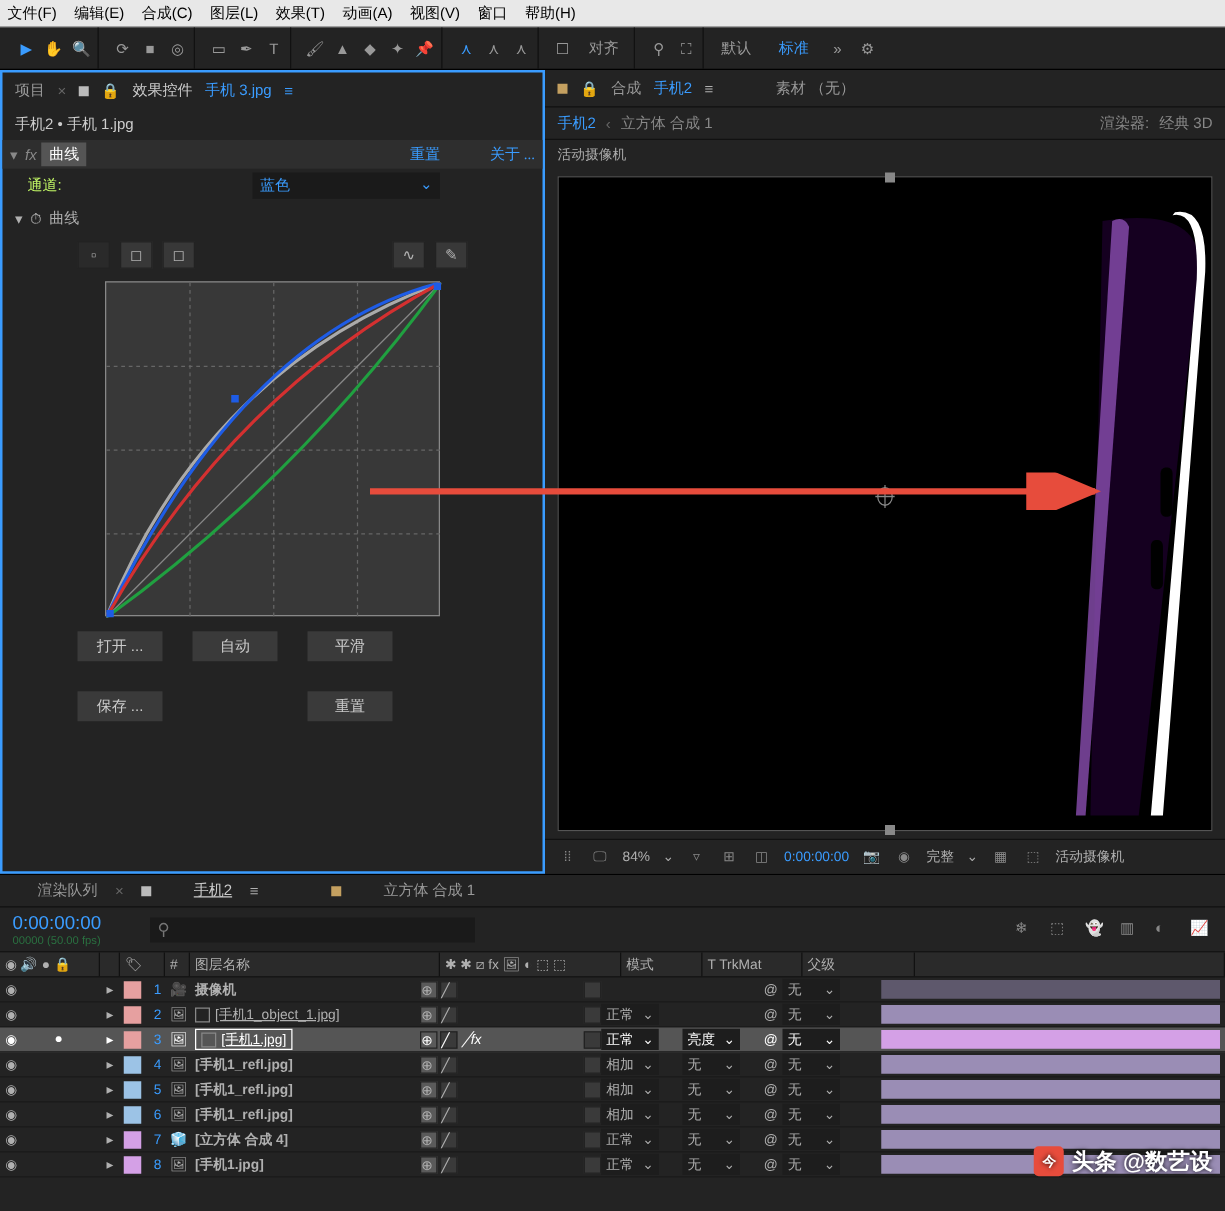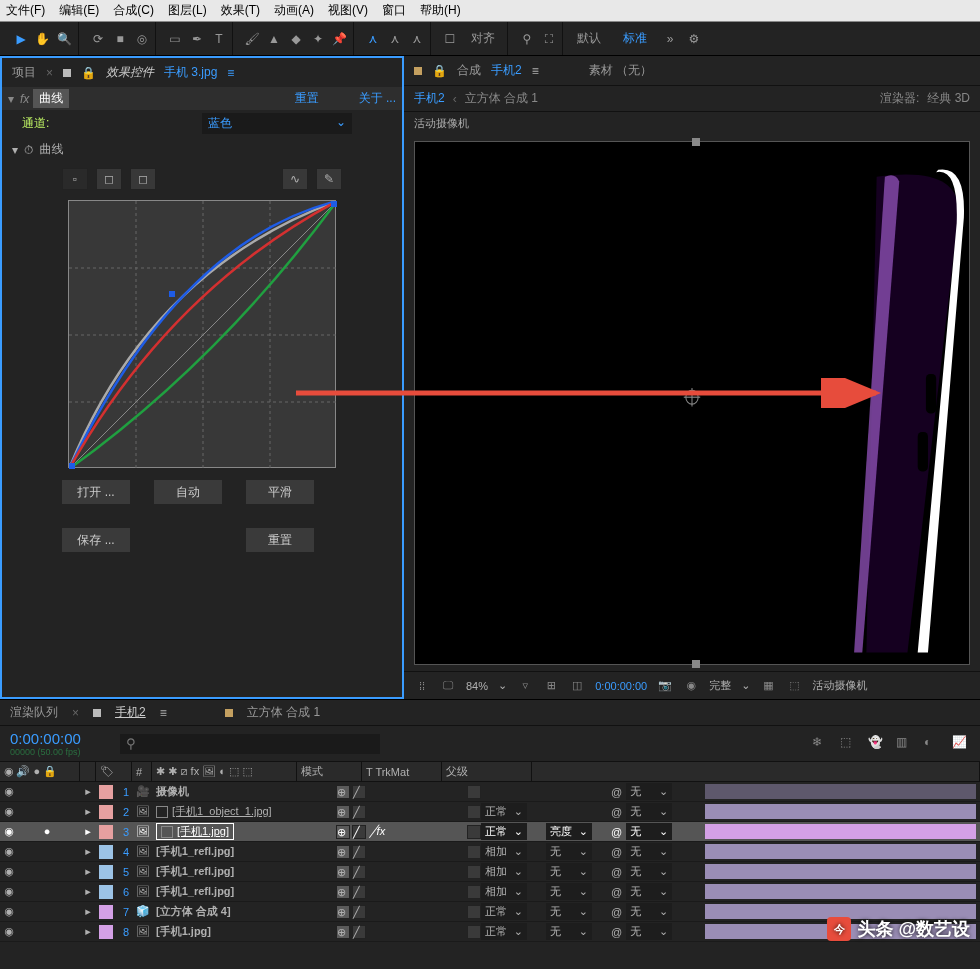--- a/index.html
+++ b/index.html
@@ -6,34 +6,34 @@
 body { background: #232323; color: #b0b0b0; width: 980px; height: 969px; overflow: hidden; font-size: 12px; position: relative; }
 .menubar { background: #e8e8e8; height: 22px; display: flex; align-items: center; padding: 0 6px; color: #000; border-bottom: 1px solid #888; }
 .menubar span { margin-right: 14px; font-size: 12px; cursor: default; }
 .toolbar { background: #232323; height: 34px; display: flex; align-items: center; padding: 0 8px; border-bottom: 1px solid #000; gap: 6px; }
 .toolbar .grp { display: flex; gap: 4px; padding: 0 4px; border-right: 1px solid #111; height: 100%; align-items: center; }
 .toolbar .ico { width: 18px; height: 18px; display: flex; align-items: center; justify-content: center; color: #999; cursor: pointer; }
 .toolbar .ico.active { color: #3a9cff; }
 .toolbar .txt { color: #999; font-size: 12px; margin: 0 8px; cursor: pointer; }
 .toolbar .txt.blue { color: #3a9cff; }
 .main { display: flex; height: 643px; }
-.left-panel { width: 404px; border: 2px solid #3a9cff; background: #232323; display: flex; flex-direction: column; }
+.left-panel { width: 436px; border: 2px solid #3a9cff; background: #232323; display: flex; flex-direction: column; }
 .tabs { display: flex; align-items: center; padding: 6px 10px; gap: 10px; font-size: 12px; }
 .tabs .tab { color: #999; cursor: pointer; }
-.tabs .tab.active { color: #ccc; font-style: italic; }
+.tabs .tab.active { color: #ccc; }
 .tabs .tabmark { width: 8px; height: 8px; background: #888; }
 .tabs .link { color: #3a9cff; }
 .tabs .lock { color: #888; }
 .breadcrumb { padding: 4px 10px; color: #ccc; font-size: 12px; }
 .fx-row { display: flex; align-items: center; padding: 2px 6px; background: #2e2e2e; }
 .fx-row .tw { width: 12px; color: #888; }
 .fx-row .fx { font-style: italic; color: #888; margin-right: 4px; }
 .fx-row .name { background: #555; color: #fff; padding: 1px 6px; margin-right: auto; }
 .fx-row .reset { color: #3a9cff; margin-right: 40px; cursor: pointer; }
-.fx-row .about { color: #3a9cff; cursor: pointer; }
+.fx-row .about { color: #3a9cff; cursor: pointer; font-family: Liberation Serif, serif; }
 .param-row { display: flex; align-items: center; padding: 3px 20px; }
 .param-row .lbl { width: 180px; color: #bef264; }
 .param-row .sel { width: 150px; background: #1a1a1a; color: #3a9cff; padding: 2px 6px; display: flex; justify-content: space-between; cursor: pointer; }
 .curve-header { display: flex; align-items: center; padding: 4px 10px; gap: 6px; }
 .curve-header .tw { cursor: pointer; }
 .curve-buttons { display: flex; gap: 8px; padding: 6px 60px; }
 .curve-buttons .btn { width: 26px; height: 22px; background: #383838; border: 1px solid #222; display: flex; align-items: center; justify-content: center; cursor: pointer; }
 .curve-buttons .btn.dark { background: #2a2a2a; }
 .curve-buttons .spacer { flex: 1; }
 .curve-graph { width: 268px; height: 268px; margin: 4px auto; border: 1px solid #888; position: relative; background: #383838; }
@@ -51,21 +51,21 @@
 .comp-nav .spacer { flex: 1; }
 .comp-nav .render { color: #888; }
 .cam-label { padding: 4px 10px; color: #aaa; font-size: 11px; }
 .viewport { flex: 1; margin: 6px 10px; background: #000; position: relative; border: 1px solid #555; }
 .viewport svg { position: absolute; }
 .vp-handle { position: absolute; width: 8px; height: 8px; background: #888; }
 .vp-footer { display: flex; align-items: center; padding: 4px 10px; gap: 10px; font-size: 11px; border-top: 1px solid #111; height: 28px; }
 .vp-footer .ico { width: 16px; height: 16px; display: flex; align-items: center; justify-content: center; color: #888; cursor: pointer; }
 .timeline { height: 270px; background: #232323; border-top: 1px solid #000; }
 .tl-tabs { display: flex; align-items: center; padding: 4px 10px; gap: 14px; font-size: 12px; border-bottom: 1px solid #111; }
-.tl-tabs .tab { color: #999; cursor: pointer; }
+.tl-tabs .tab { color: #999; cursor: pointer; margin-left: 20px; }
 .tl-tabs .tabmark { width: 8px; height: 8px; background: #888; }
 .tl-tabs .tab.active { color: #ccc; text-decoration: underline; }
 .tl-header { display: flex; align-items: center; padding: 4px 10px; border-bottom: 1px solid #111; height: 36px; }
 .tl-time { color: #3a9cff; font-size: 15px; width: 100px; }
 .tl-search { width: 260px; height: 20px; background: #1a1a1a; border: none; color: #888; padding: 0 6px; margin-left: 10px; }
 .tl-icons { margin-left: auto; display: flex; gap: 10px; }
 .tl-icons .ico { width: 18px; height: 18px; color: #888; cursor: pointer; }
 .tl-cols { display: flex; background: #2a2a2a; height: 20px; border-bottom: 1px solid #111; font-size: 11px; }
 .tl-cols > div { display: flex; align-items: center; padding: 0 4px; border-right: 1px solid #111; }
 .tl-rows { }
@@ -151,20 +151,21 @@
   <div class="left-panel">
     <div class="tabs">
       <span class="tab">项目</span>
       <span style="color:#666">×</span>
       <span class="tabmark" style="background:#bbb"></span>
       <span class="lock">🔒</span>
       <span class="tab active">效果控件</span>
       <span class="link">手机 3.jpg</span>
       <span style="color:#3a9cff">≡</span>
     </div>
+    <div class="breadcrumb">手机2 • 手机 1.jpg</div>
     <div class="fx-row">
       <span class="tw">▾</span>
       <span class="fx">fx</span>
       <span class="name">曲线</span>
       <span class="reset">重置</span>
       <span class="about">关于 ...</span>
     </div>
     <div class="param-row">
       <span class="lbl">通道:</span>
       <span class="sel">
@@ -302,20 +303,21 @@
       <span class="ico">▥</span>
       <span class="ico">◐</span>
       <span class="ico">📈</span>
     </div>
   </div>
   <div class="tl-cols">
     <div style="width:80px">◉ 🔊 ● 🔒</div>
     <div style="width:16px"></div>
     <div style="width:36px">🏷</div>
     <div style="width:20px">#</div>
+    <div style="width:200px">图层名称</div>
     <div style="width:145px">✱ ✱ ⧄ fx 🖼 ◐ ⬚ ⬚</div>
     <div style="width:65px">模式</div>
     <div style="width:80px">T  TrkMat</div>
     <div style="width:90px">父级</div>
     <div style="flex:1"></div>
   </div>
   <div class="tl-rows" id="tl-rows">
       <div class="tl-row">
     <div class="c-eye">
           <span>◉</span>

